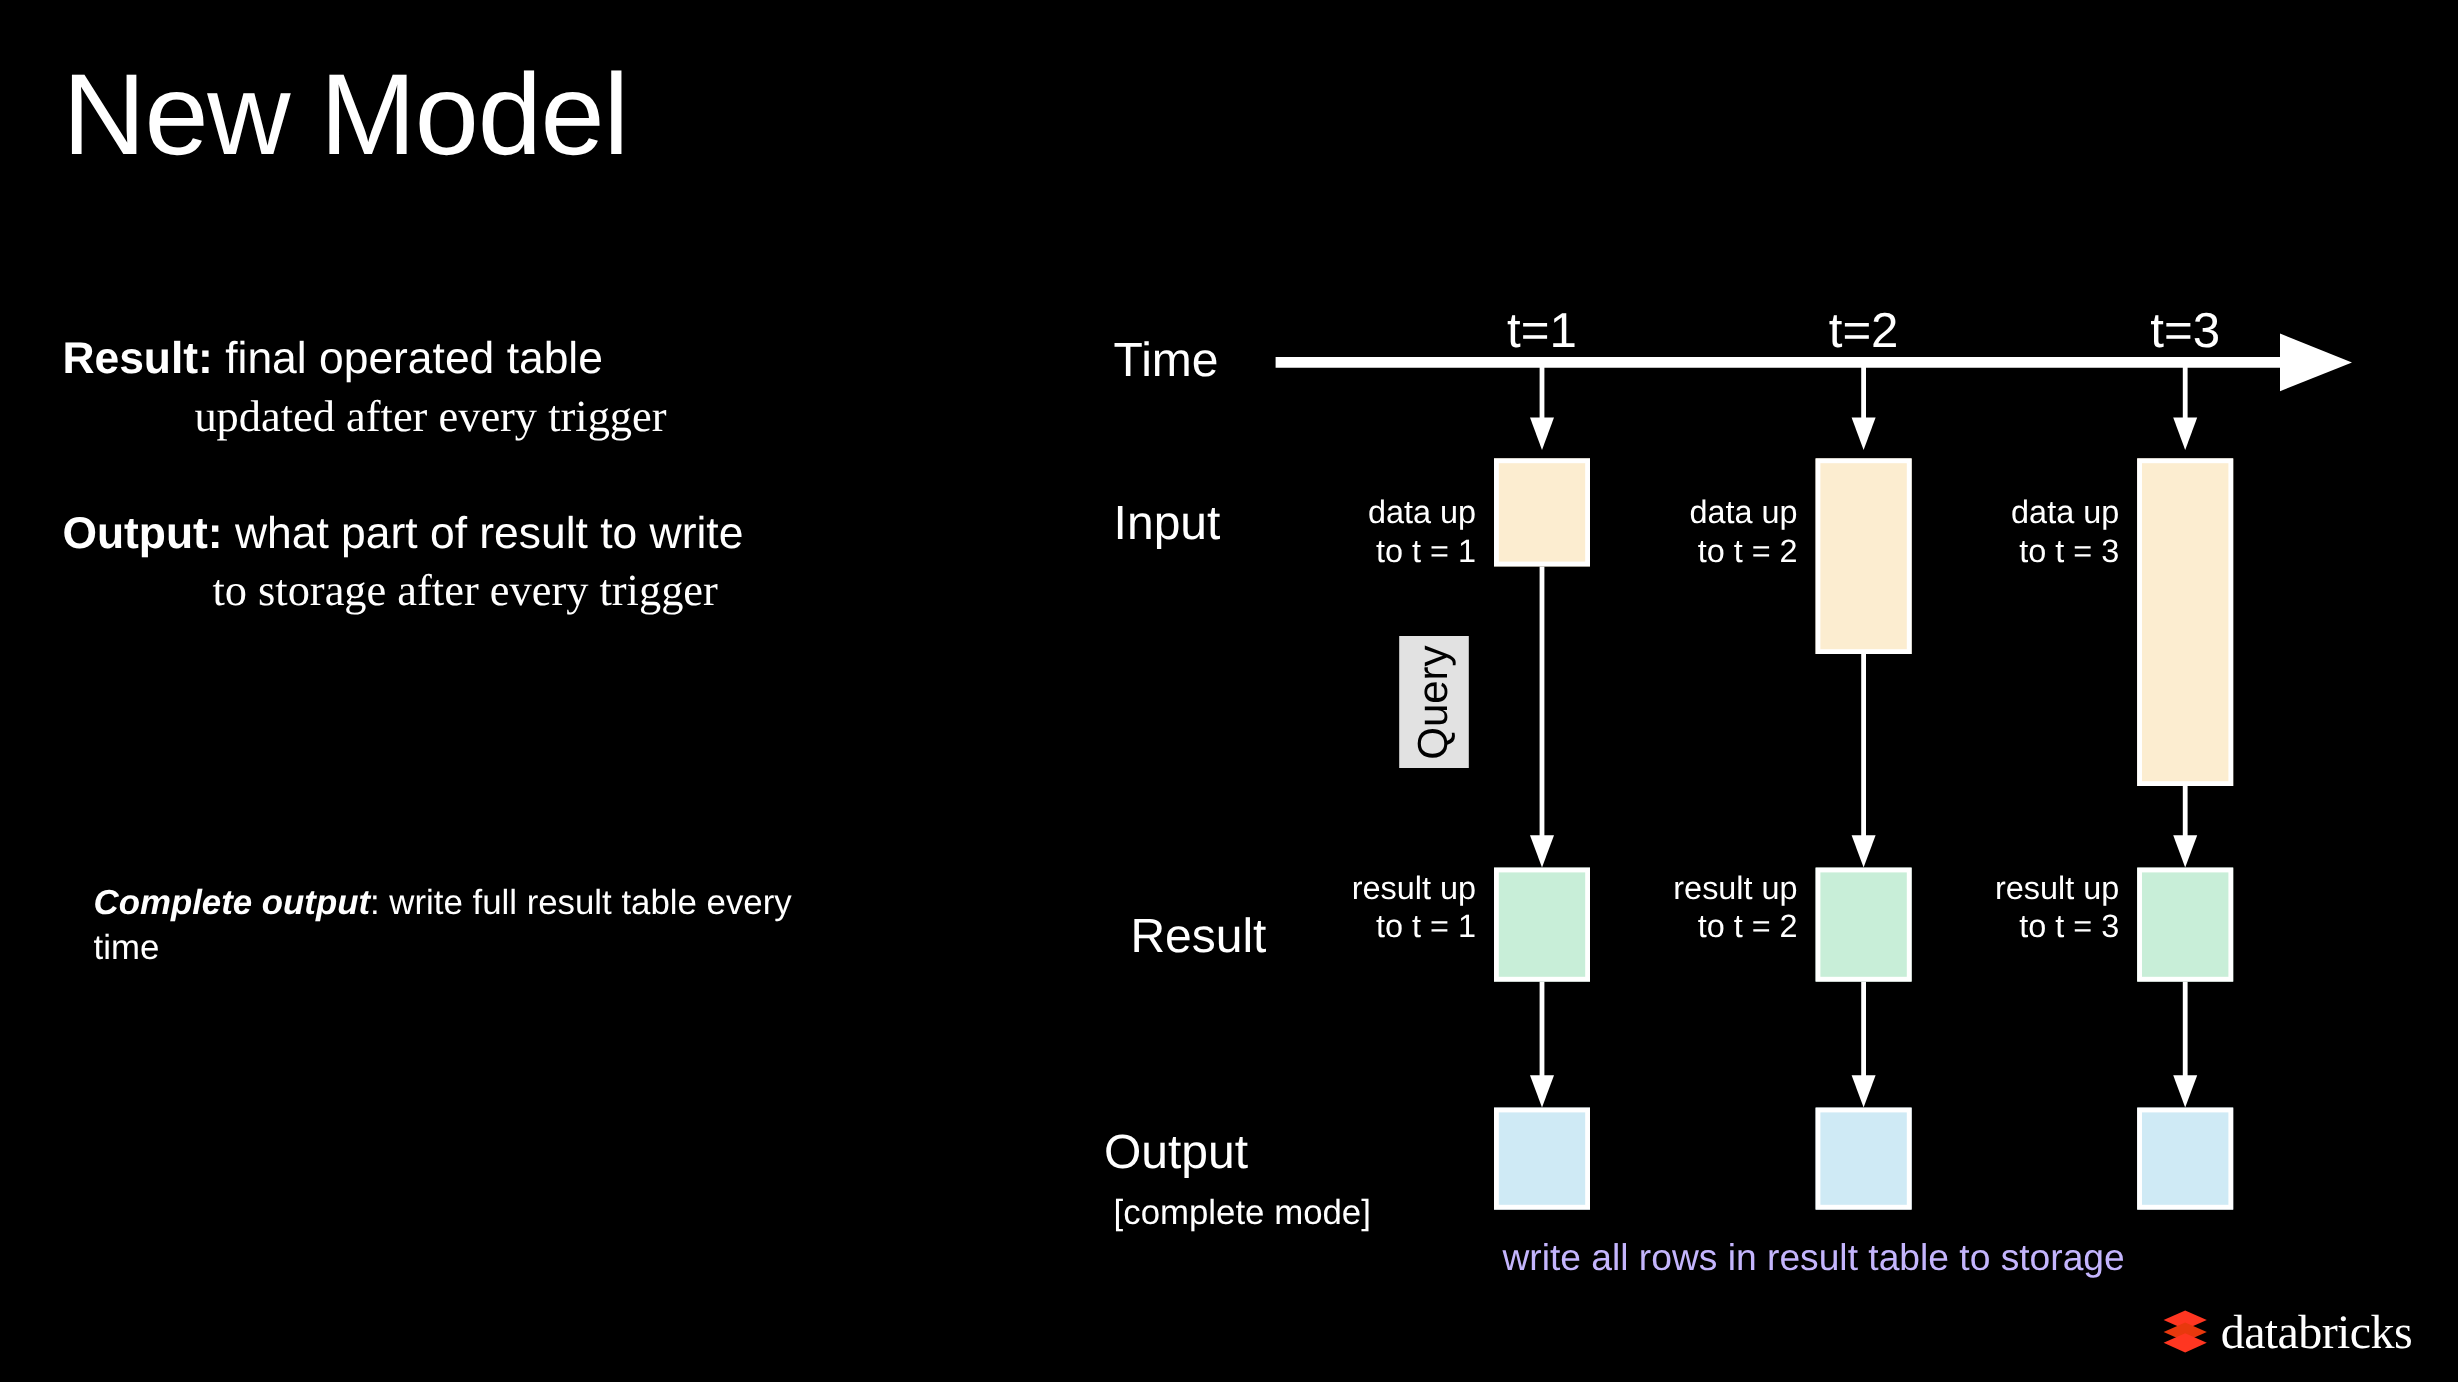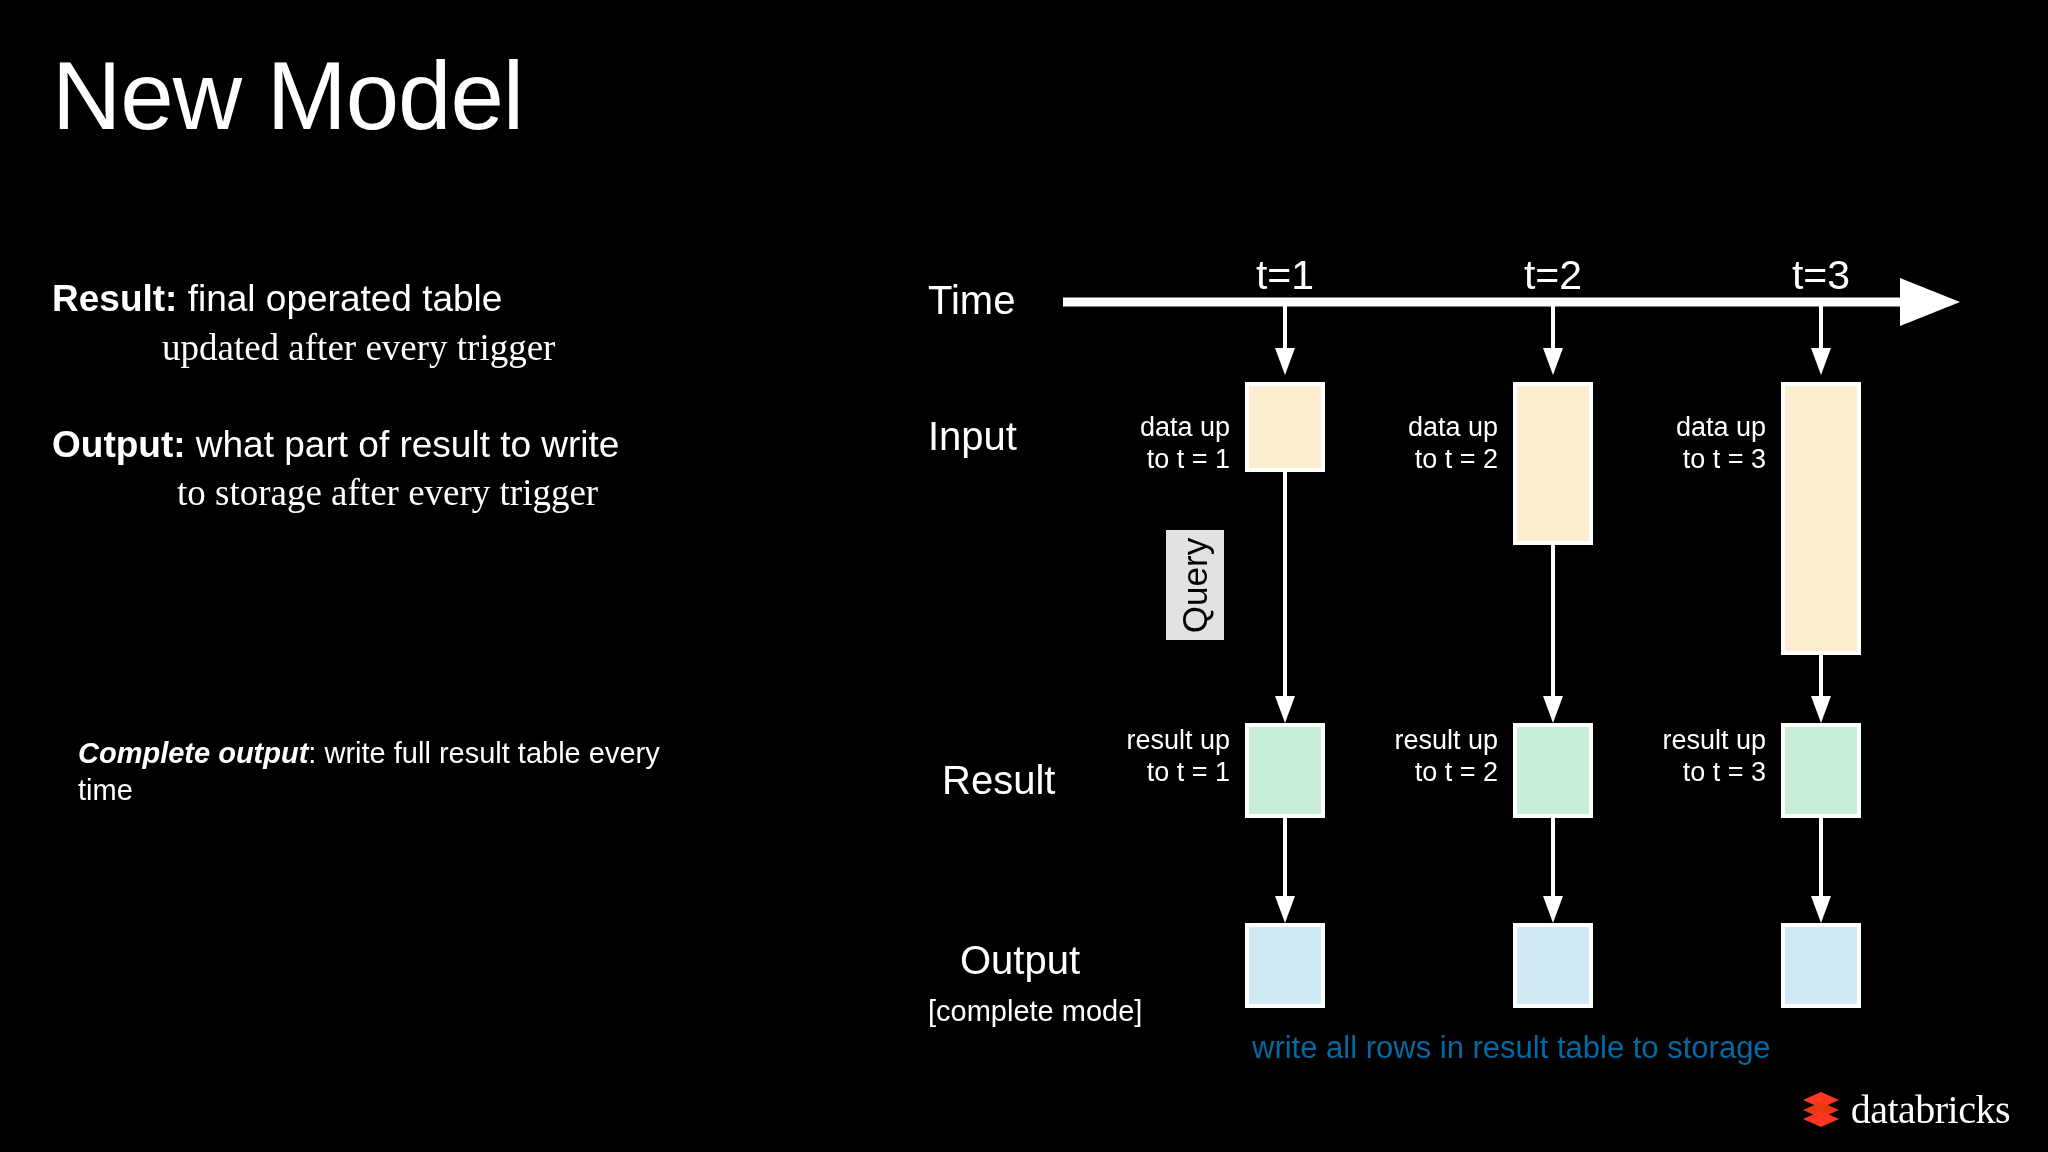--- a/index.html
+++ b/index.html
@@ -129,21 +129,21 @@
   }
   .query-tag span {
     transform: rotate(-90deg);
     white-space: nowrap;
     line-height: 1;
   }
 
   .bottom-caption {
     position: absolute;
     font-size: 31px;
-    color: #0369a1;
+    color: #c4b5fd;
     white-space: nowrap;
   }
 
   
   .logo {
     position: absolute;
     right: 38px;
     bottom: 22px;
     display: flex;
     align-items: flex-start;
@@ -213,21 +213,21 @@
       <polygon points="1275,896 1295,896 1285,923" fill="#ffffff"></polygon>
       <line x1="1553" y1="818" x2="1553" y2="900" stroke="#ffffff" stroke-width="4"></line>
       <polygon points="1543,896 1563,896 1553,923" fill="#ffffff"></polygon>
       <line x1="1821" y1="818" x2="1821" y2="900" stroke="#ffffff" stroke-width="4"></line>
       <polygon points="1811,896 1831,896 1821,923" fill="#ffffff"></polygon>
     </svg>
 
     <div class="rowlabel" style="left:928px; top:278px;">Time</div>
     <div class="rowlabel" style="left:928px; top:414px;">Input</div>
     <div class="rowlabel" style="left:928px; top:758px;margin-left:14px;">Result</div>
-    <div class="rowlabel" style="left:960px; top:938px;">Output</div>
+    <div class="rowlabel" style="left:920px; top:938px;">Output</div>
     <div class="sublabel" style="left:928px; top:995px;">[complete mode]</div>
 
     <div class="ticklabel" style="left:1235px; top:252px; width:100px;">t=1</div>
     <div class="ticklabel" style="left:1503px; top:252px; width:100px;">t=2</div>
     <div class="ticklabel" style="left:1771px; top:252px; width:100px;">t=3</div>
 
     <div class="colcaption" style="left:1000px; top:412px; width:230px;">
       <span>data up</span><br>
       <span>to t = 1</span>
     </div>

